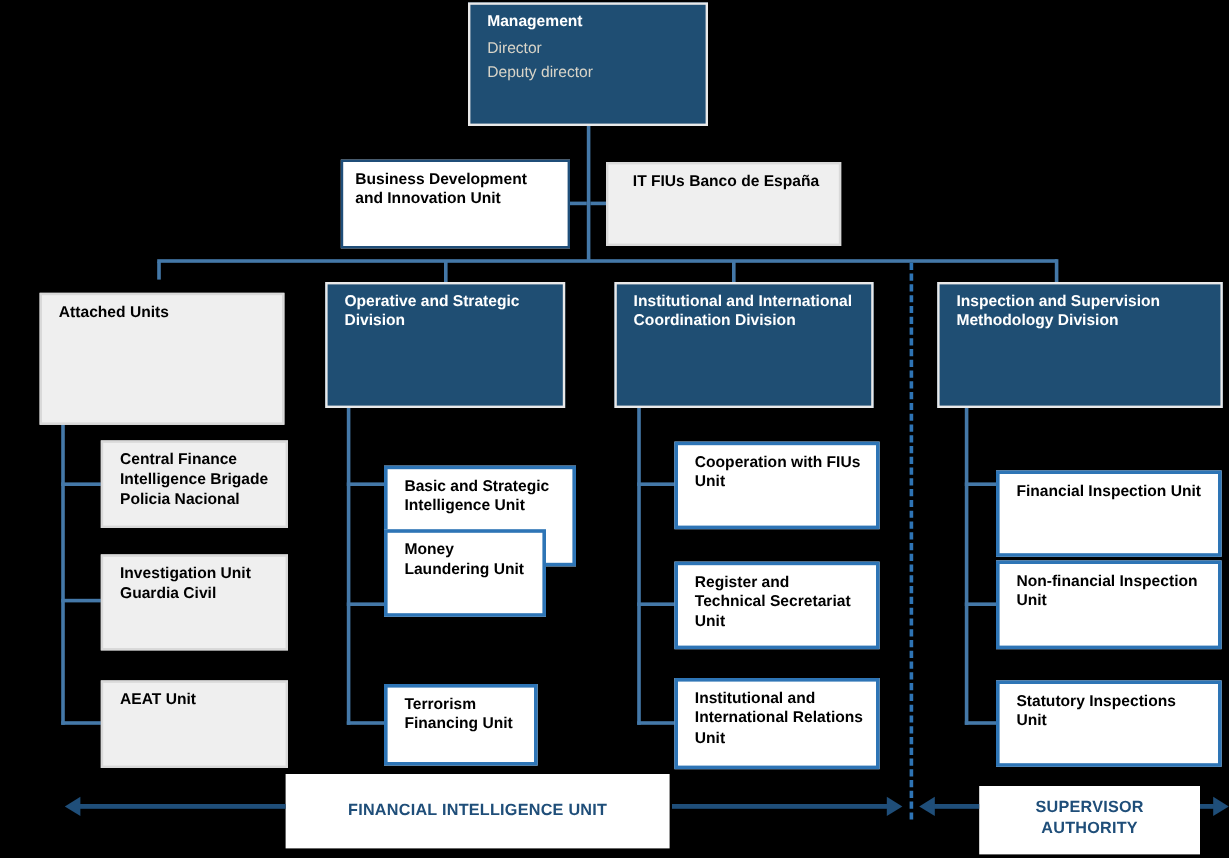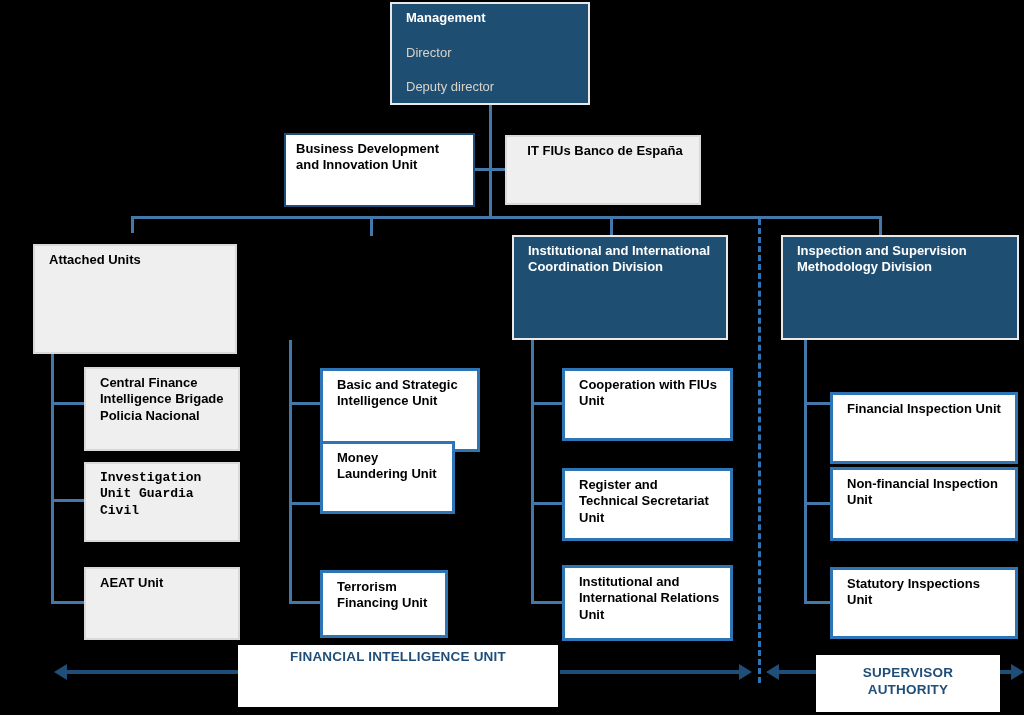--- a/index.html
+++ b/index.html
@@ -12,21 +12,21 @@
     position:relative;
     width:1024px;height:715px;
     background:#000;
     overflow:hidden;
   }
   .box{
     position:absolute;
     box-sizing:border-box;
     display:flex;
     flex-direction:column;
-    justify-content:space-between;
+    justify-content:flex-start;
     font-weight:bold;
     font-size:13px;
     line-height:1.25;
   }
   .dark{
     background:#1F4E73;
     border:2px solid #E9E9E9;
     color:#FFFFFF;
     padding:6px 10px 6px 14px;
   }
@@ -46,21 +46,21 @@
     background:#FFFFFF;
     border:2px solid #1F4E79;
     color:#000;
     padding:6px 10px 6px 10px;
   }
   .plainwhite{
     background:#FFFFFF;
     color:#1F4E79;
     text-align:center;
     justify-content:flex-start;
-    padding-top:4px;
+    padding-top:22px;
     font-size:13.5px;
     letter-spacing:.2px;
   }
   .mgmt-title{color:#FFFFFF;margin-bottom:4px;}
   .mgmt-sub{color:#D8D4C8;font-weight:normal;font-size:13px;line-height:1.55;}
   .line{position:absolute;background:#4478A8;}
   .dashline{
     position:absolute;
     width:0;
     border-left:3px dashed #2E74B5;
@@ -124,38 +124,41 @@
     <div>Business Development and Innovation  Unit</div>
   </div>
 
   <div class="box gray" style="left:505px;top:135px;width:196px;height:70px;align-items:center;text-align:center;">
     <div>IT  FIUs  Banco de España</div>
   </div>
 
   <div class="box gray" style="left:33px;top:244px;width:204px;height:110px;">
     <div>Attached Units</div>
   </div>
+  <div class="box dark" style="left:271px;top:235px;width:200px;height:105px;">
+    <div>Operative and Strategic Division</div>
+  </div>
   <div class="box dark" style="left:512px;top:235px;width:216px;height:105px;">
     <div>Institutional and International Coordination Division</div>
   </div>
   <div class="box dark" style="left:781px;top:235px;width:238px;height:105px;">
     <div>Inspection and Supervision Methodology Division</div>
   </div>
 
-  <div class="box gray" style="left:84px;top:367px;width:156px;height:84px;">
+  <div class="box gray" style="left:84px;top:367px;width:156px;height:73px;">
     <div>Central Finance Intelligence Brigade Policia Nacional</div>
   </div>
-  <div class="box gray" style="left:84px;top:462px;width:156px;height:80px;font-family:Liberation Mono, monospace;">
+  <div class="box gray" style="left:84px;top:462px;width:156px;height:80px;">
     <div>Investigation Unit Guardia Civil</div>
   </div>
   <div class="box gray" style="left:84px;top:567px;width:156px;height:73px;">
     <div>AEAT Unit</div>
   </div>
 
-  <div class="box whiteblue" style="left:320px;top:368px;width:160px;height:84px;">
+  <div class="box whiteblue" style="left:320px;top:388px;width:160px;height:84px;">
     <div>Basic and Strategic Intelligence Unit</div>
   </div>
   <div class="box whiteblue" style="left:320px;top:441px;width:135px;height:73px;">
     <div>Money Laundering Unit</div>
   </div>
   <div class="box whiteblue" style="left:320px;top:570px;width:128px;height:68px;">
     <div>Terrorism Financing Unit</div>
   </div>
 
   <div class="box whiteblue" style="left:562px;top:368px;width:171px;height:73px;">

